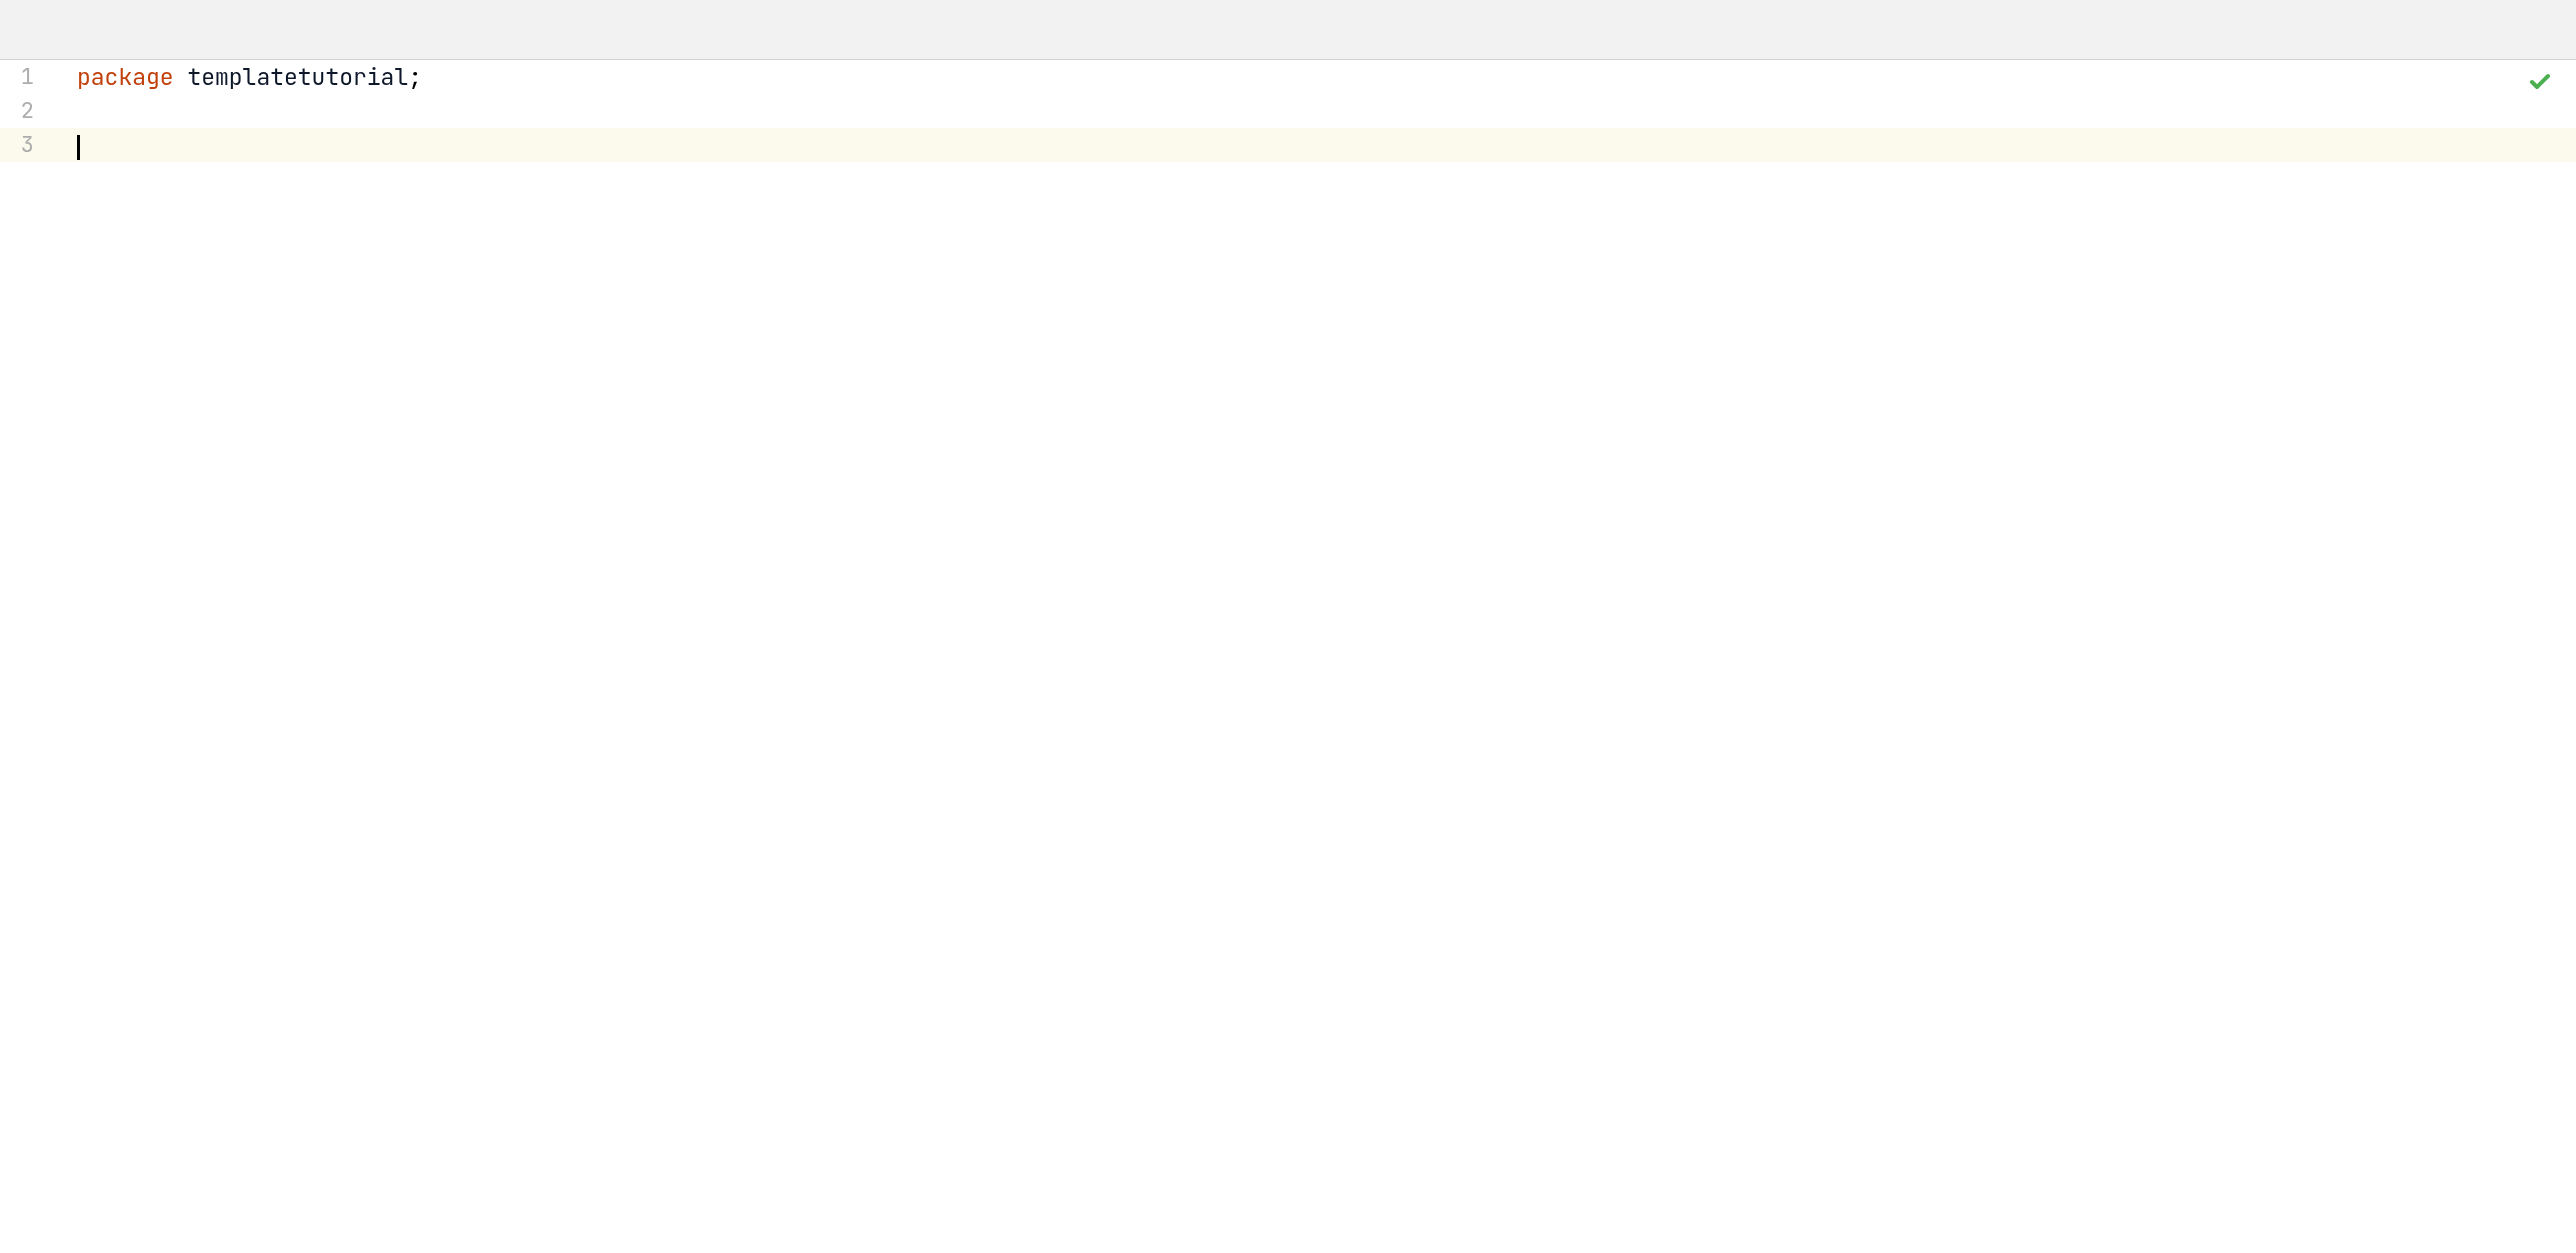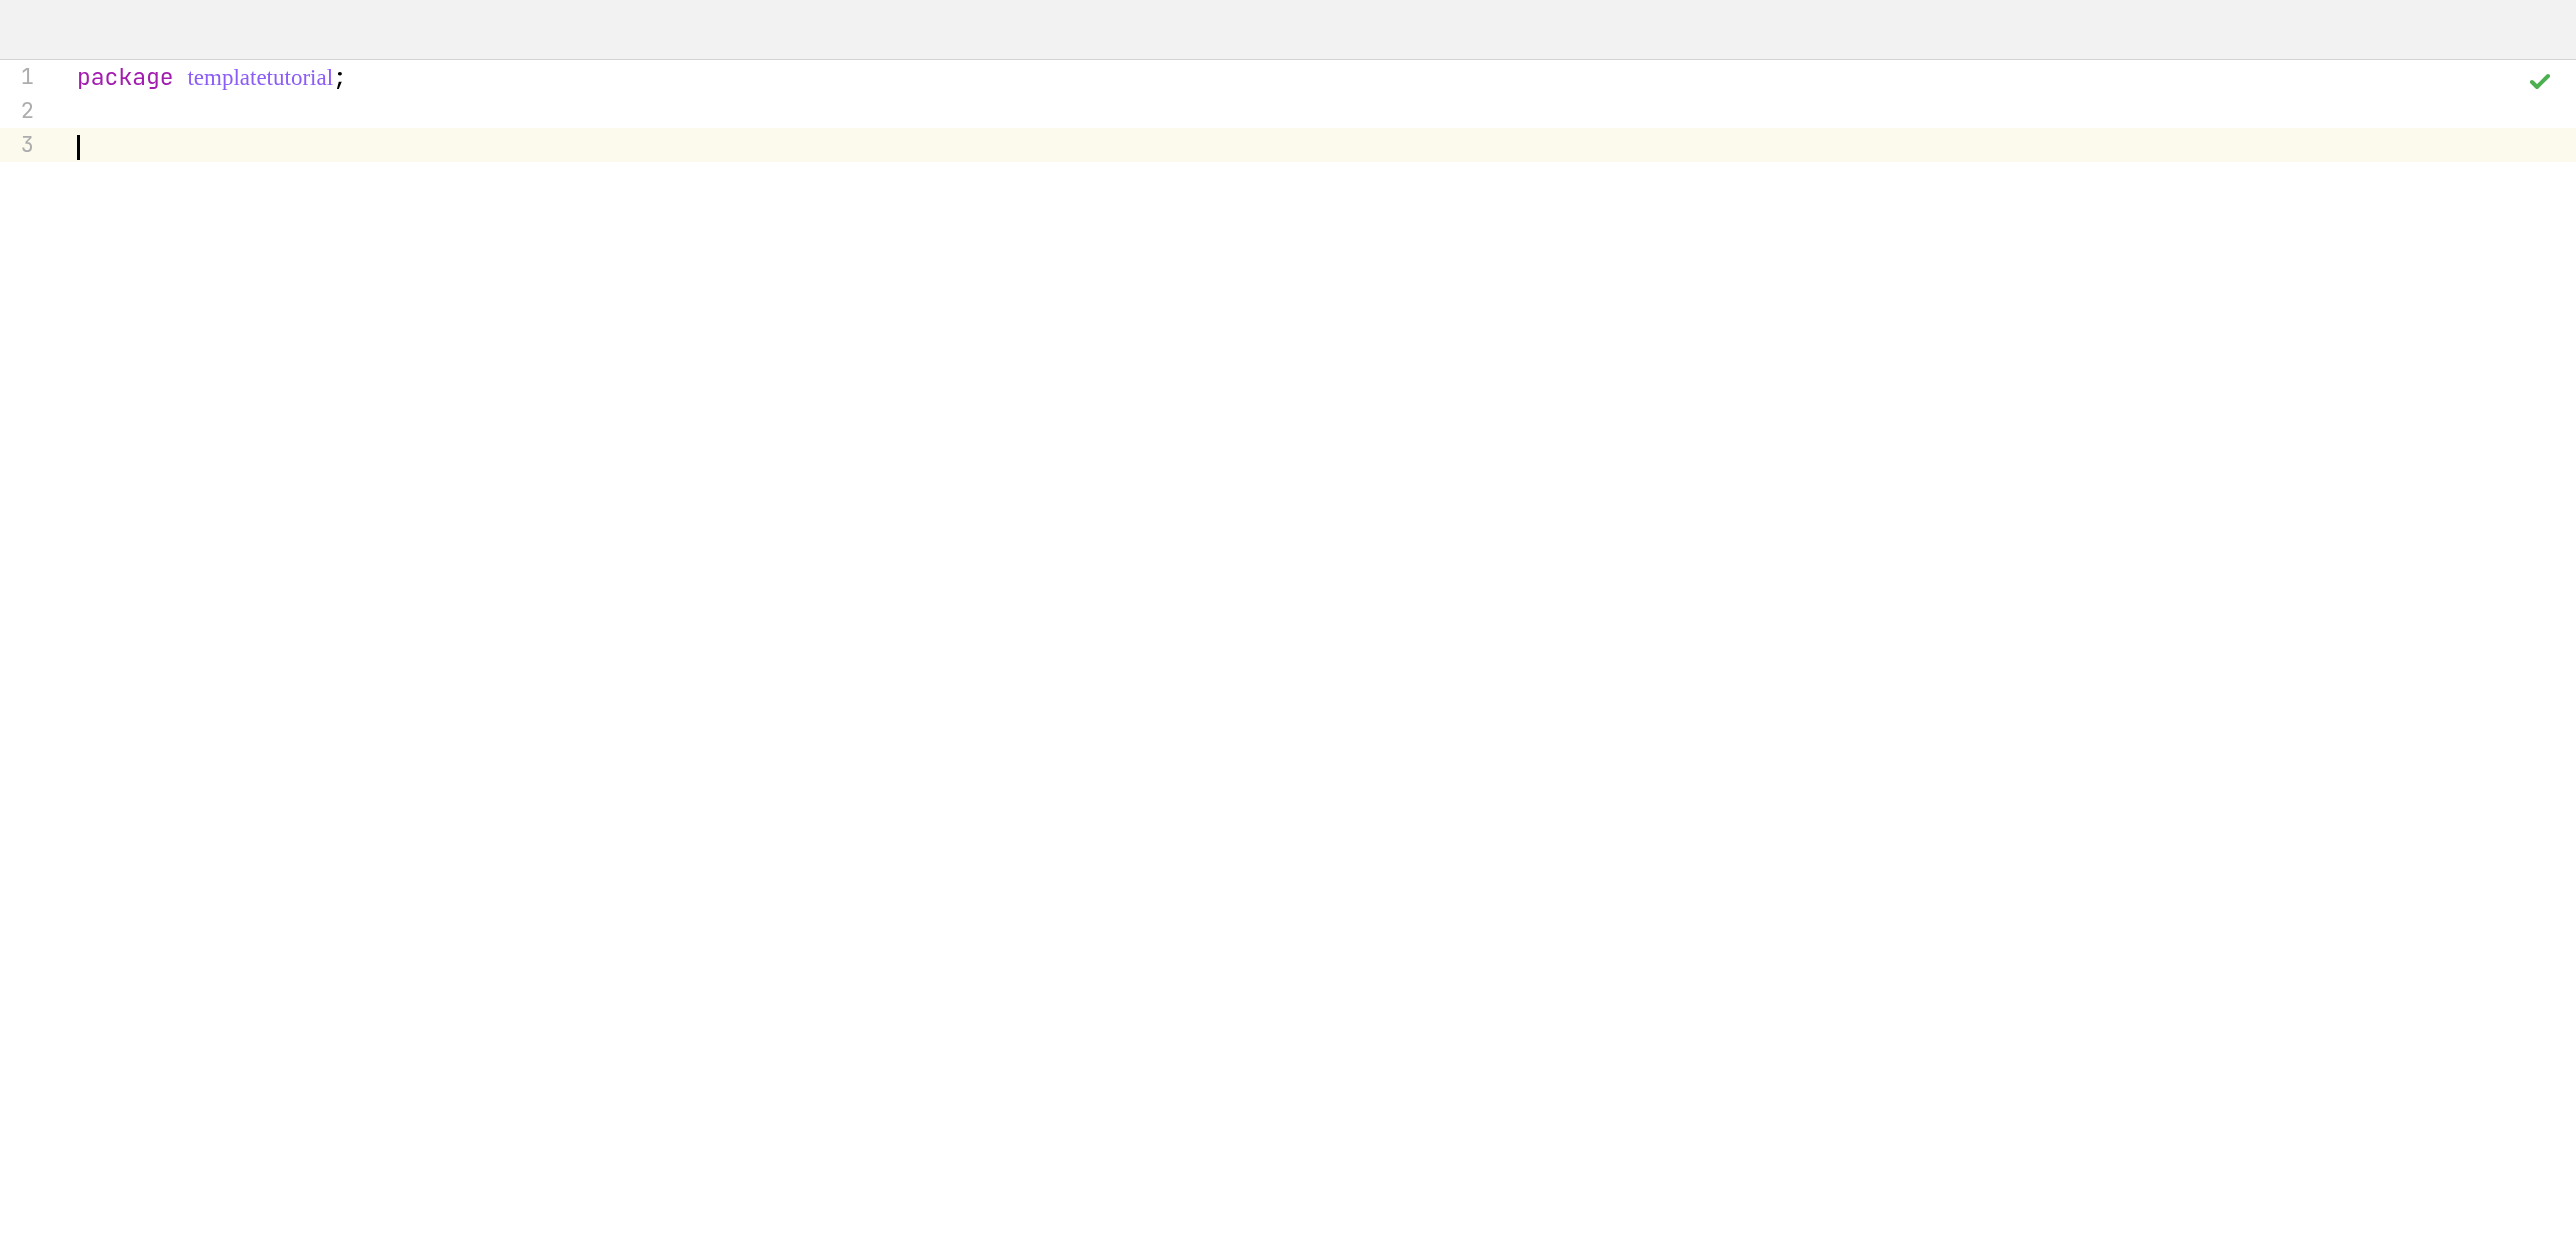--- a/index.html
+++ b/index.html
@@ -67,26 +67,25 @@
     .line-row {
       display: flex;
       height: 34px;
     }
     
     .line-row.current-line {
       background: #fcfaed;
     }
     
     .keyword {
-      color: #a21caf;
+      color: #c2410c;
     }
     
     .identifier {
-      color: #8b5cf6;
-      font-family: Liberation Serif, serif;
+      color: #0f172a;
     }
     
     .punctuation {
       color: #000000;
     }
     
     .cursor {
       display: inline-block;
       width: 2.6px;
       height: 25.6px;

